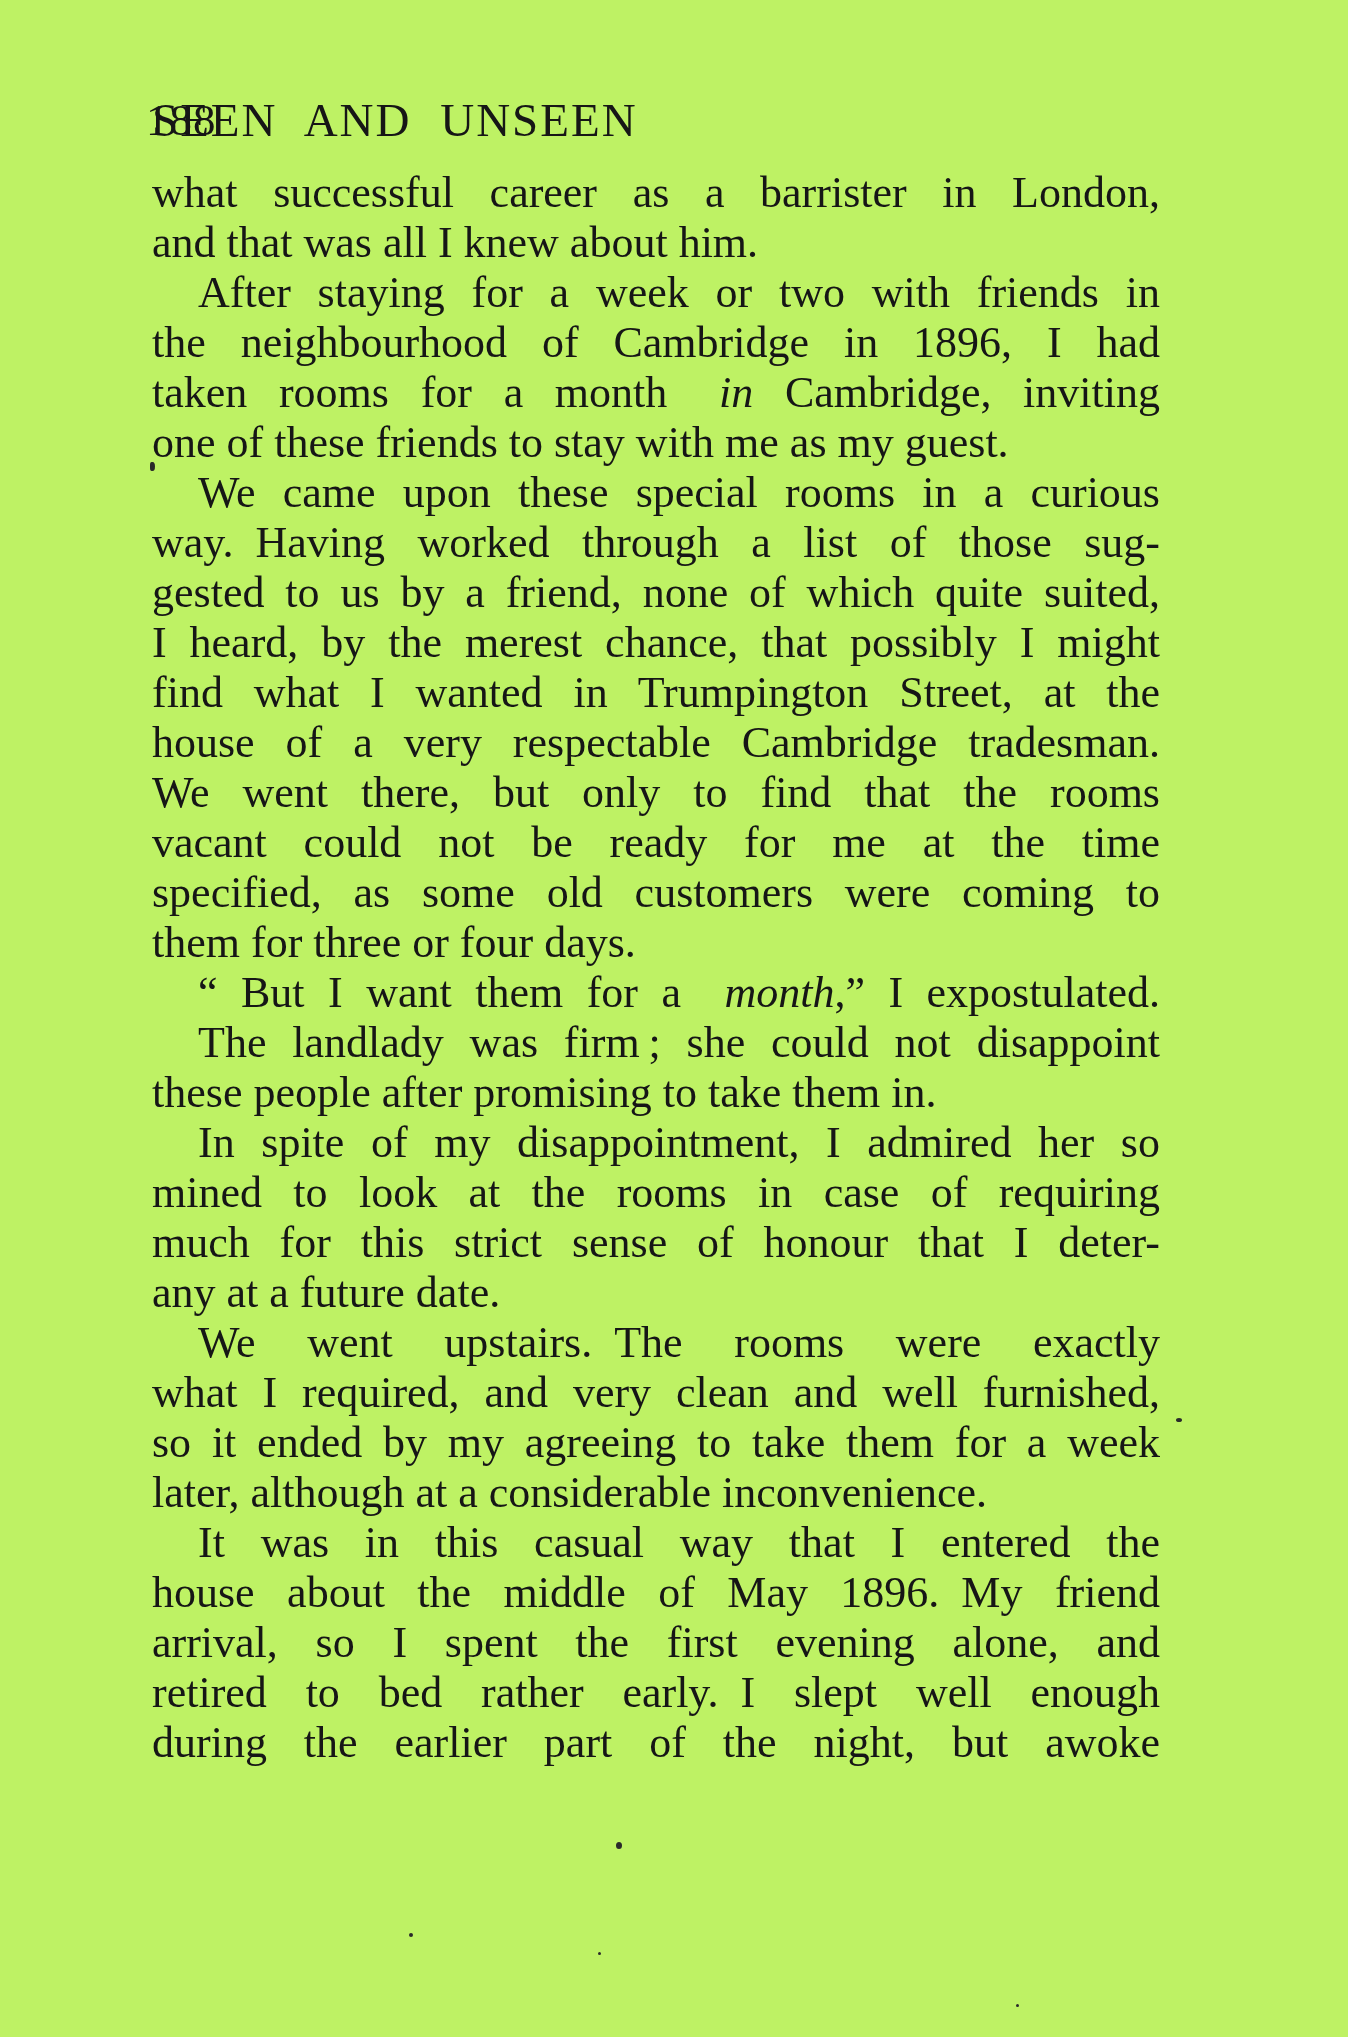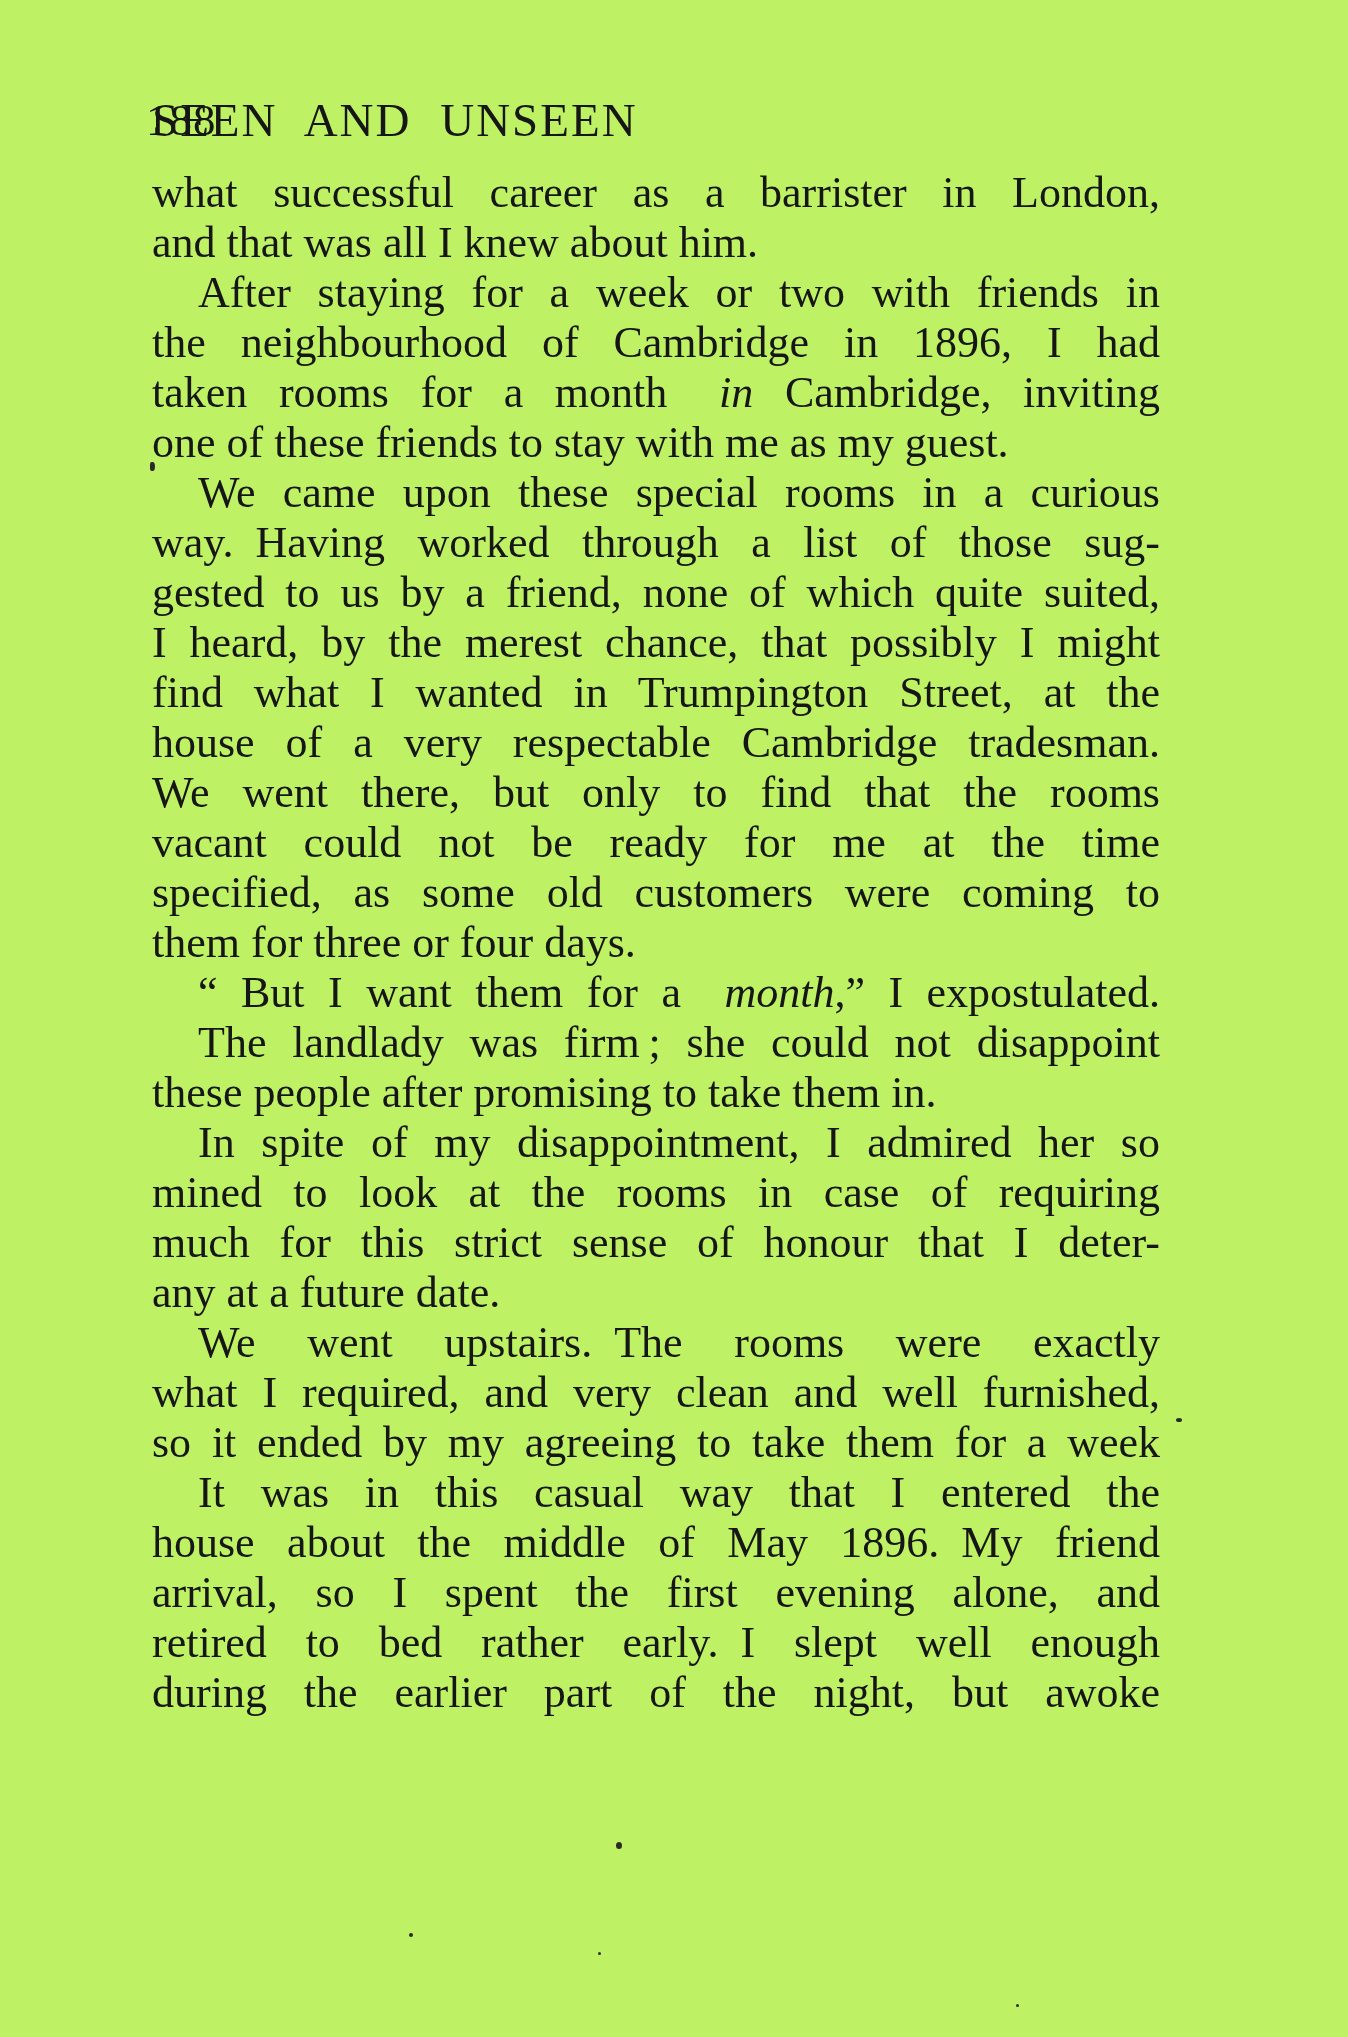--- a/index.html
+++ b/index.html
@@ -123,20 +123,21 @@
       <div class="line indent">In spite of my disappointment, I admired her so</div>
       <div class="line">mined to look at the rooms in case of requiring</div>
       <div class="line">much for this strict sense of honour that I deter-</div>
       <div class="line endp">any at a future date.</div>
     </div>
 
     <div>
       <div class="line indent">We went upstairs. The rooms were exactly</div>
       <div class="line">what I required, and very clean and well furnished,</div>
       <div class="line">so it ended by my agreeing to take them for a week</div>
+      <div class="line endp">later, although at a considerable inconvenience.</div>
     </div>
 
     <div>
       <div class="line indent">It was in this casual way that I entered the</div>
       <div class="line">house about the middle of May 1896. My friend</div>
       <div class="line">arrival, so I spent the first evening alone, and</div>
       <div class="line">retired to bed rather early. I slept well enough</div>
       <div class="line">during the earlier part of the night, but awoke</div>
     </div>
 

